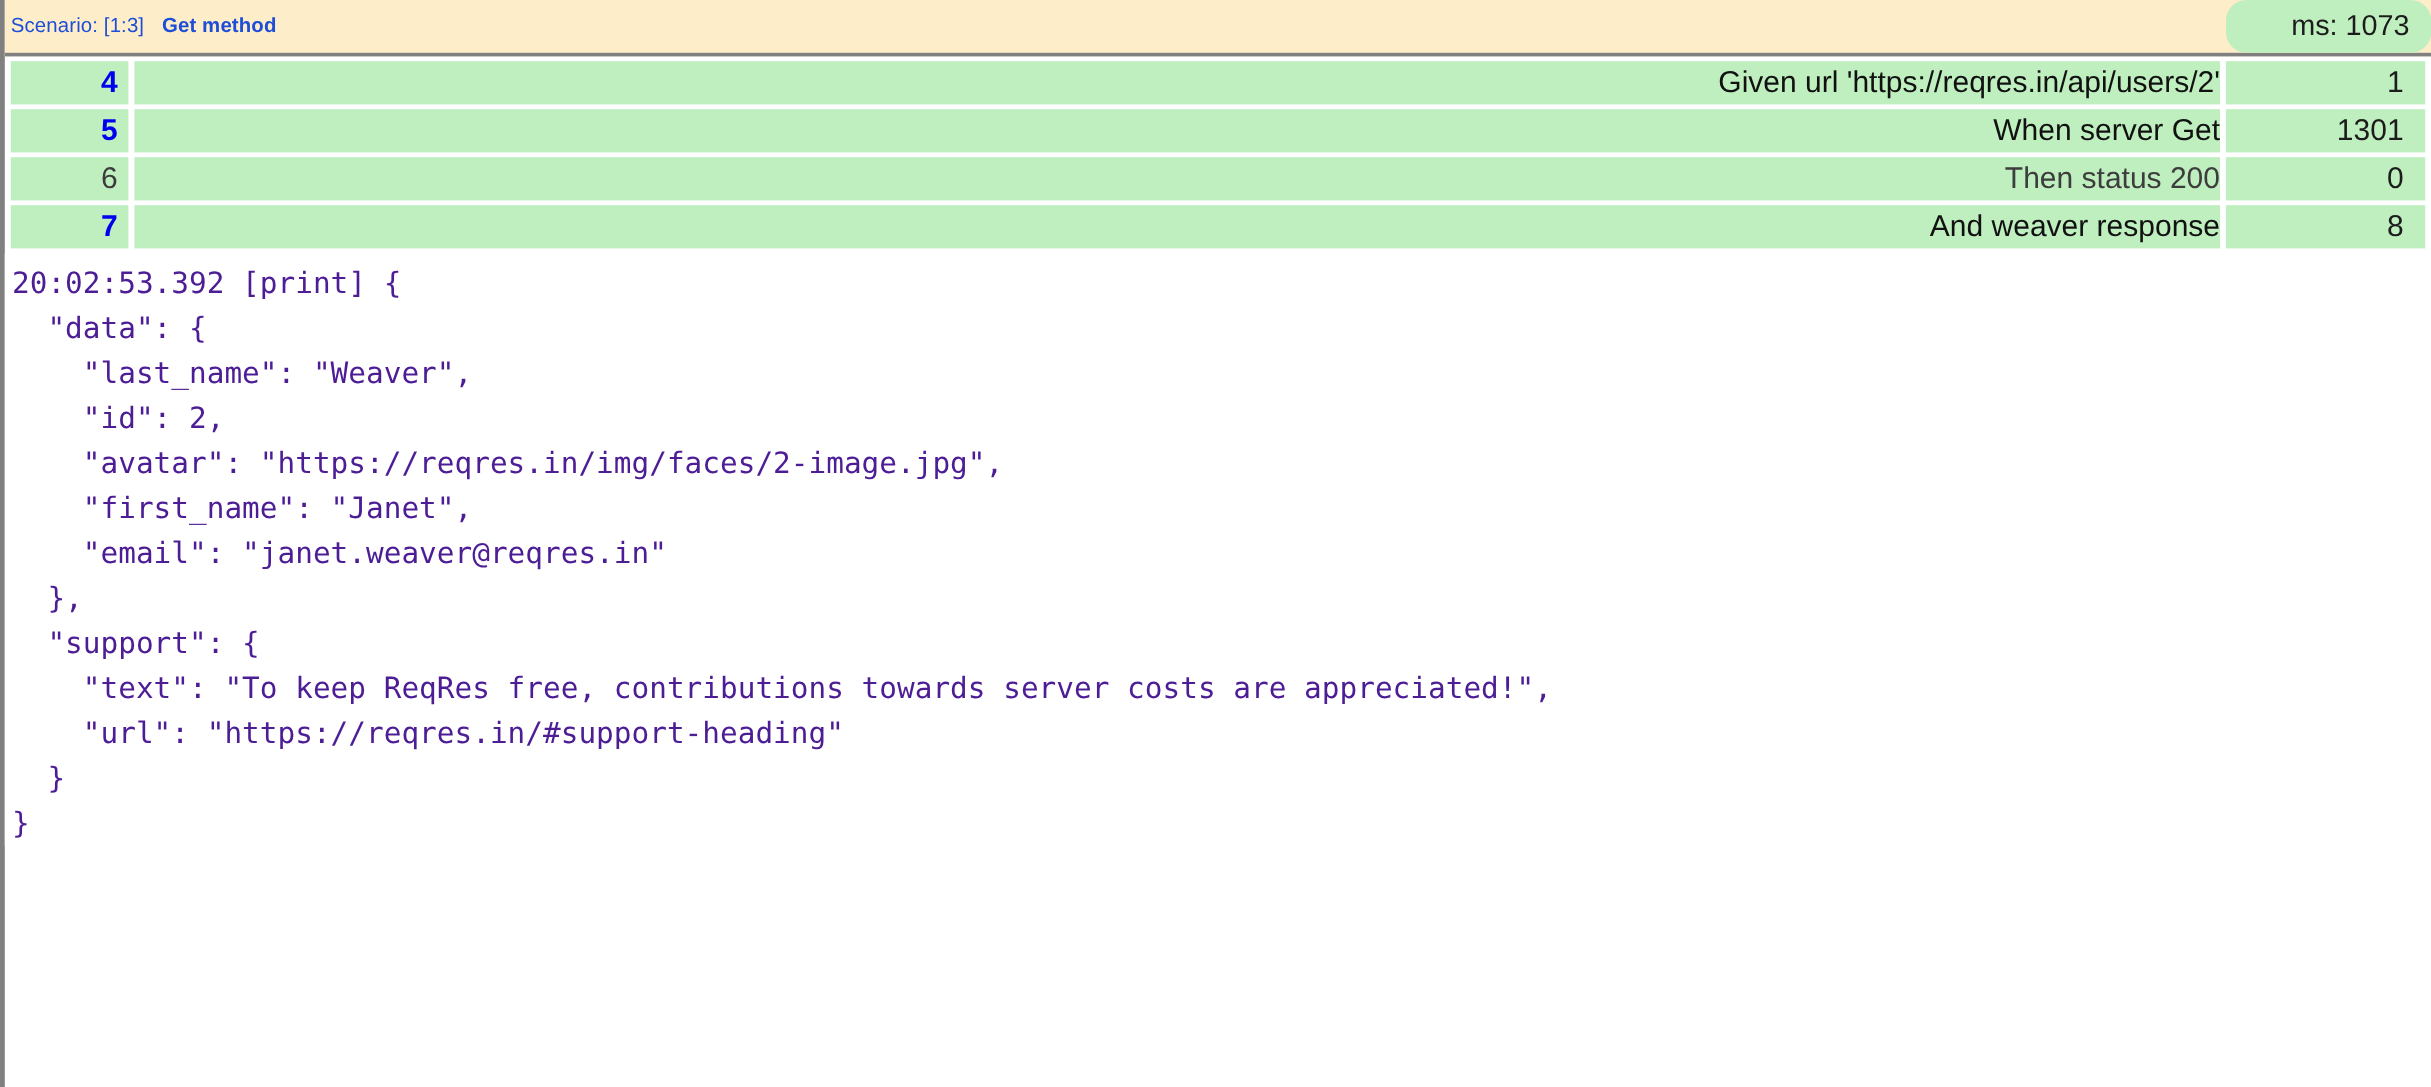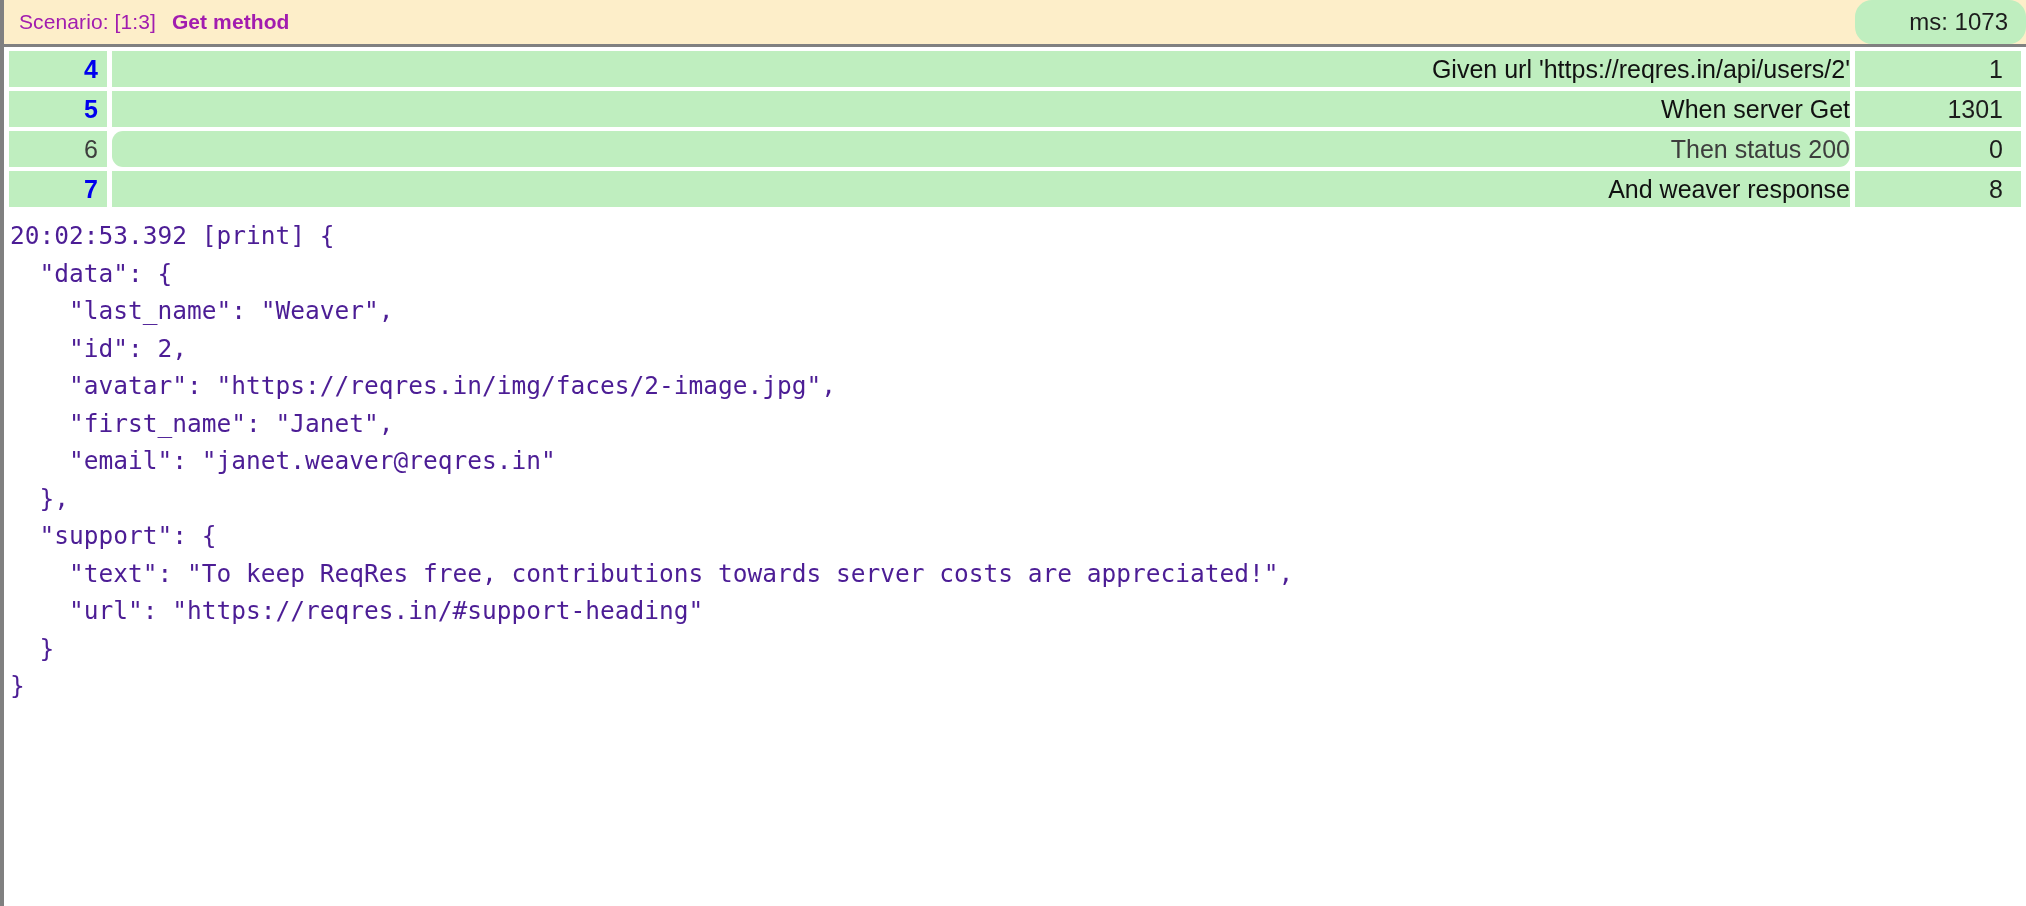--- a/index.html
+++ b/index.html
@@ -28,25 +28,25 @@
   .scenario-header {
     display: flex;
     align-items: center;
     height: 47px;
     background: #fdeec9;
     border-bottom: 3px solid #808080;
     position: relative;
   }
   .scenario-title {
     flex: 1 1 auto;
-    padding-left: 15px;
-    font-size: 21px;
+    padding-left: 5px;
+    font-size: 17px;
     letter-spacing: .1px;
     white-space: nowrap;
-    color: #a21caf;
+    color: #1d4ed8;
   }
   .scenario-title .sc-label { font-weight: 400; }
   .scenario-title .sc-index { font-weight: 400; }
   .scenario-title .sc-name  { font-weight: 700; padding-left: 10px; }
 
   .scenario-ms {
     flex: 0 0 auto;
     align-self: stretch;
     width: 171px;
     background: #bfeebf;
@@ -88,21 +88,21 @@
     color: #3d3d3d;
   }
   td.col-step {
     padding-left: 12px;
     color: #111111;
     white-space: nowrap;
     overflow: hidden;
     text-overflow: ellipsis;
     text-align: right;
   }
-  td.col-step.dim { color: #3d3d3d; border-radius: 11px; }
+  td.col-step.dim { color: #3d3d3d; }
   td.col-ms {
     width: 166px;
     text-align: right;
     padding-right: 18px;
     color: #1c1c1c;
   }
 
   
   .log-output {
     margin: 0;

